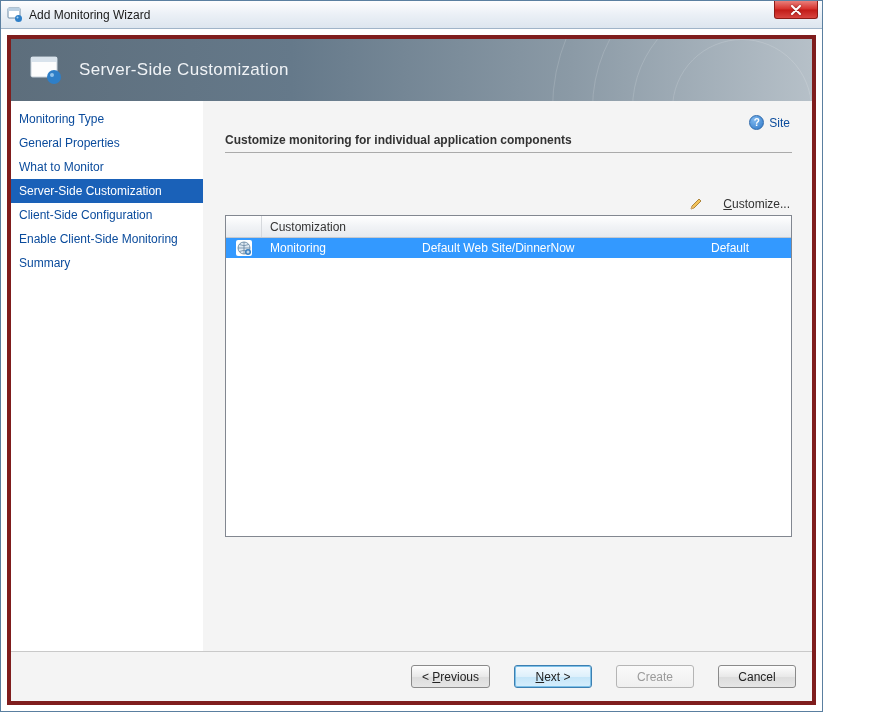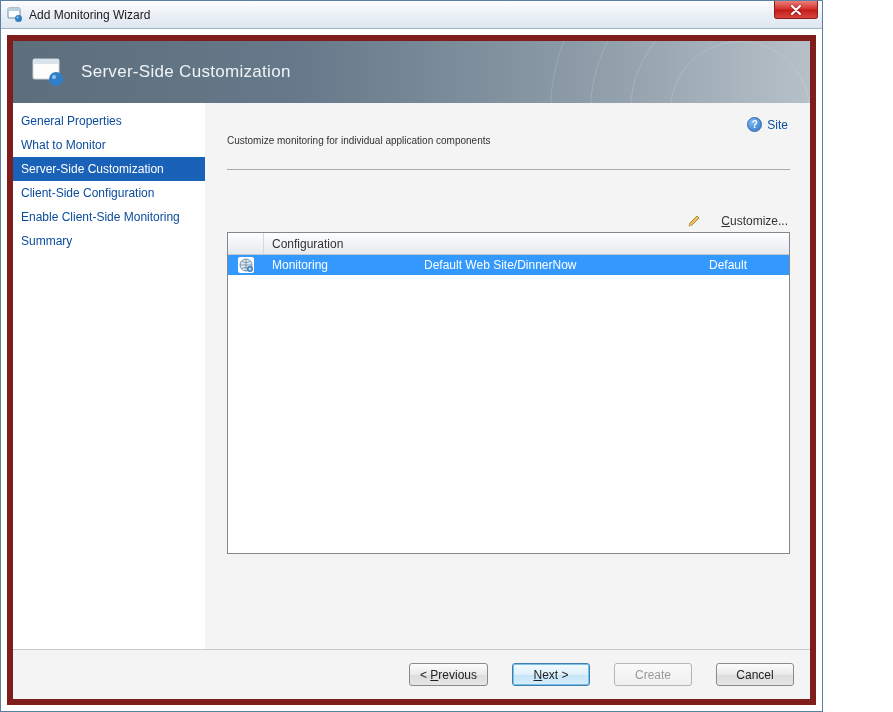--- a/index.html
+++ b/index.html
@@ -52,21 +52,21 @@
       align-items: center;
       justify-content: center;
       color: #fff;
       cursor: default;
     }
     .titlebar .close-btn svg { filter: drop-shadow(0 0 1px rgba(0,0,0,0.4)); }
 
     .inner-frame {
       flex: 1;
       margin: 6px;
-      border: 6px solid #7f1d1d;
+      border: 4px solid #7f1d1d;
       background: #a3a3a3;
       display: flex;
       flex-direction: column;
       overflow: hidden;
     }
     .banner {
       height: 62px;
       background: linear-gradient(to right, #5d6e7c 0%, #65798a 35%, #8b9aa6 70%, #b6c0c8 100%);
       position: relative;
       display: flex;
@@ -148,24 +148,24 @@
       color: #fff;
       font-weight: bold;
       font-size: 10px;
       display: flex;
       align-items: center;
       justify-content: center;
       border: 1px solid #2f6aac;
     }
     .section-header {
       margin-top: 20px;
-      font-size: 10px;
-      font-weight: normal;
+      font-size: 12px;
+      font-weight: bold;
       color: #333;
-      padding-bottom: 23px;
+      padding-bottom: 5px;
       border-bottom: 1px solid #aaa;
     }
     .customize-row {
       margin-top: 44px;
       display: flex;
       justify-content: flex-end;
       align-items: center;
       gap: 20px;
       padding-right: 2px;
     }
@@ -309,20 +309,21 @@
           <circle cx="25" cy="22" r="7" fill="#2e7fc8"></circle>
           <circle cx="23" cy="20" r="2" fill="#a9d3f2" opacity="0.8"></circle>
         </svg>
       </span>
       <span class="banner-title">Server-Side Customization</span>
     </div>
 
     <div class="body-area">
 
       <div class="sidebar">
+        <div class="sidebar-item">Monitoring Type</div>
         <div class="sidebar-item">General Properties</div>
         <div class="sidebar-item">What to Monitor</div>
         <div class="sidebar-item selected">Server-Side Customization</div>
         <div class="sidebar-item">Client-Side Configuration</div>
         <div class="sidebar-item">Enable Client-Side Monitoring</div>
         <div class="sidebar-item">Summary</div>
       </div>
 
       <div class="content">
 
@@ -339,21 +340,21 @@
               <path d="M2 12 L3 9 L10 2 L12 4 L5 11 Z" fill="#f2c25a" stroke="#9a6f1f" stroke-width="0.8"></path>
               <path d="M2 12 L3 9 L5 11 Z" fill="#e4b87a"></path>
             </svg>
           </span>
           <span class="customize-link"><span style="text-decoration:underline">C</span><span></span>ustomize...</span>
         </div>
 
         <div class="table-wrap">
           <div class="thead">
             <div class="th icon-col"></div>
-            <div class="th config-col">Configuration</div>
+            <div class="th config-col">Customization</div>
           </div>
           <div class="trow selected">
             <div class="td icon-col">
               <span class="row-icon">
                 <svg width="16" height="16" viewBox="0 0 16 16">
                   <circle cx="8" cy="8" r="6" fill="#dfe9f2" stroke="#5b7d9a" stroke-width="0.8"></circle>
                   <path d="M2 8 H14 M8 2 V14 M3.5 4.5 Q8 7 12.5 4.5 M3.5 11.5 Q8 9 12.5 11.5" stroke="#5b7d9a" stroke-width="0.7" fill="none"></path>
                   <circle cx="12" cy="12" r="3" fill="#3a7fbf"></circle>
                   <path d="M12 10.5 V13.5 M10.5 12 H13.5" stroke="#fff" stroke-width="0.9"></path>
                 </svg>

